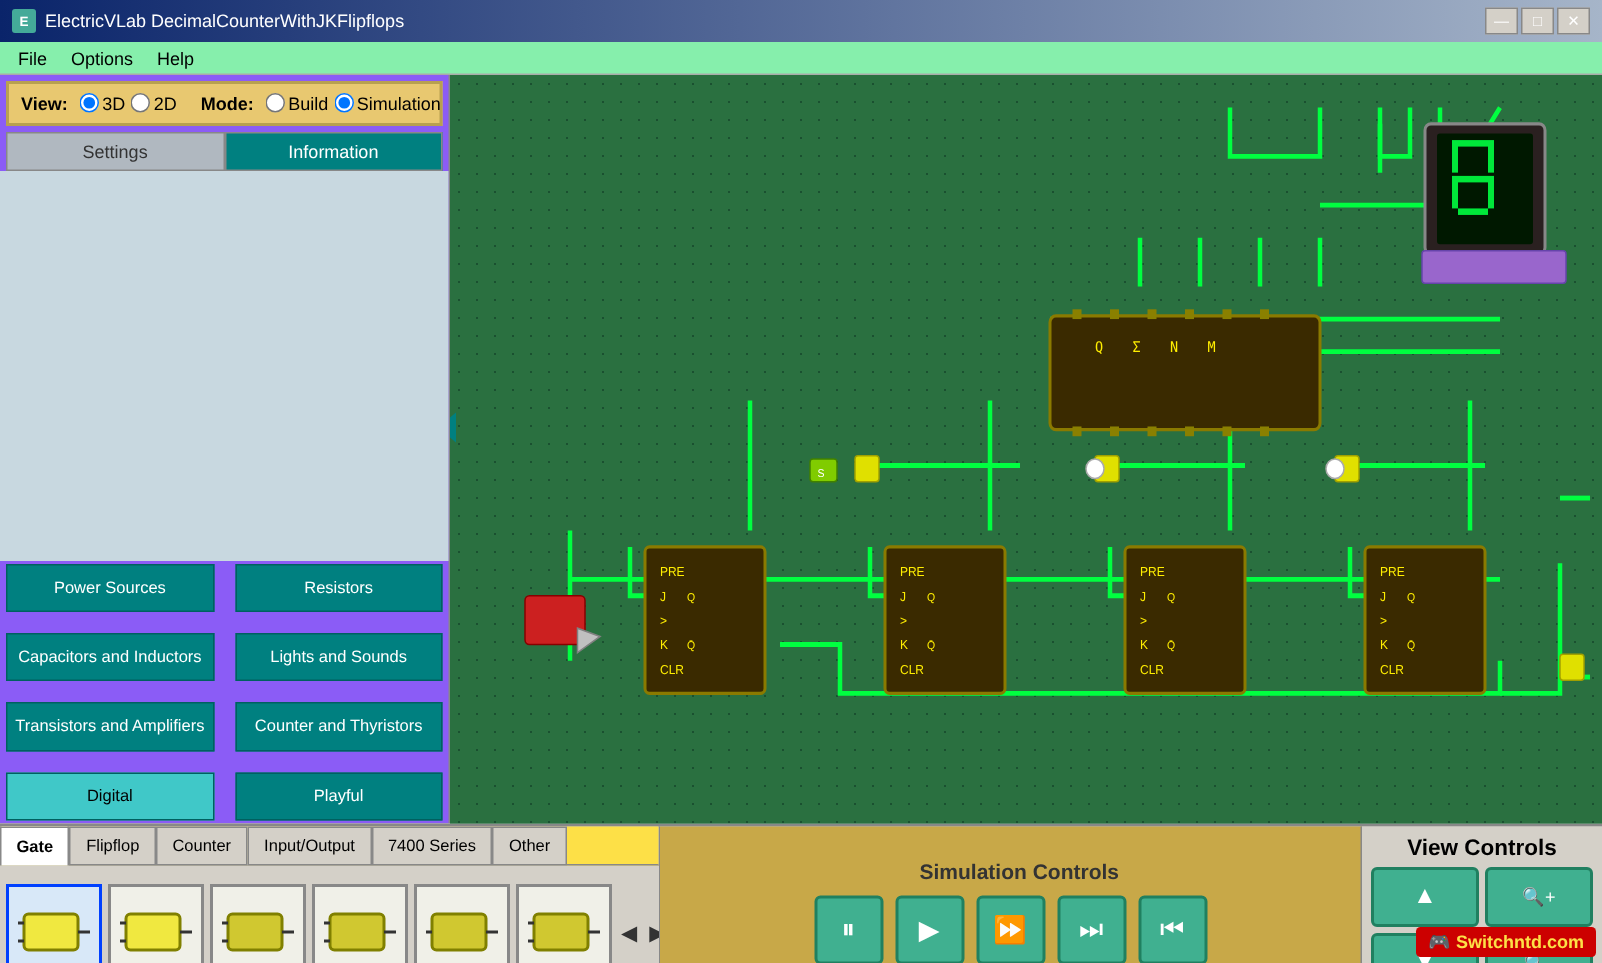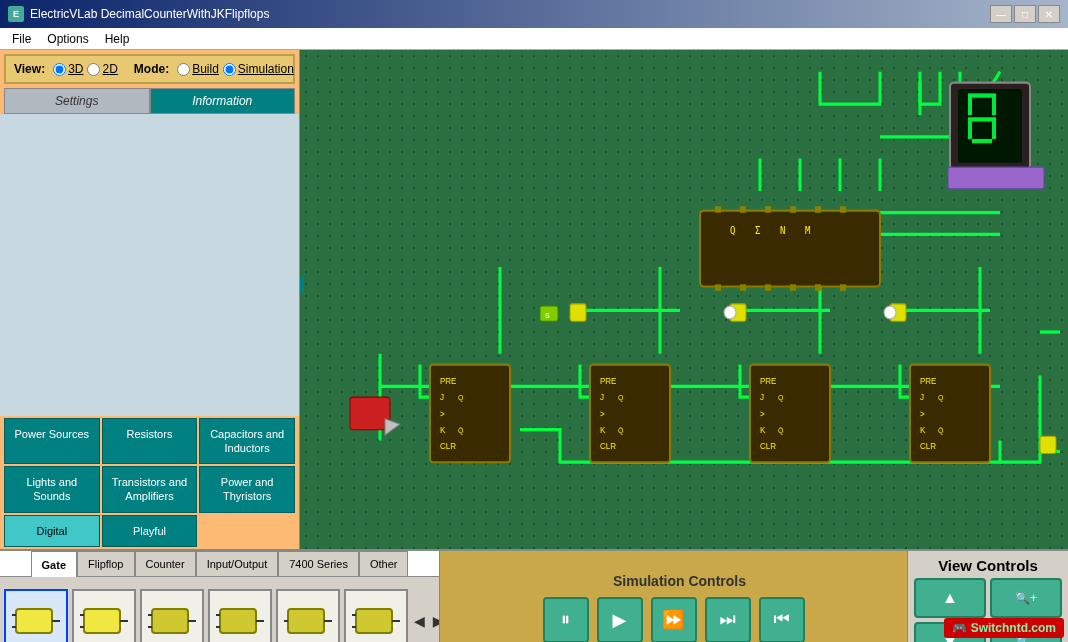--- a/index.html
+++ b/index.html
@@ -16,79 +16,79 @@
       padding: 0 8px;
       user-select: none;
     }
     #titlebar-left { display: flex; align-items: center; gap: 6px; font-size: 12px; }
     #titlebar-icon { width: 16px; height: 16px; background: #4a9; border-radius: 2px; display: flex; align-items: center; justify-content: center; color: white; font-size: 9px; font-weight: bold; }
     #titlebar-controls { display: flex; gap: 2px; }
     .titlebar-btn { width: 22px; height: 18px; background: #d4d0c8; border: 1px solid #888; display: flex; align-items: center; justify-content: center; cursor: pointer; font-size: 10px; }
 
     
     #menubar {
-      background: #ffffff;
+      background: #86efac;
       height: 22px;
       display: flex;
       align-items: center;
       padding: 0 4px;
       border-bottom: 1px solid #aaa;
     }
     .menu-item { padding: 2px 8px; cursor: pointer; font-size: 12px; }
 
     
     #main { display: flex; flex-direction: column; height: 614px; }
     #content-area { display: flex; flex: 1; }
 
     
     #left-panel {
       width: 300px;
-      background: #fdba74;
+      background: #8b5cf6;
       display: flex;
       flex-direction: column;
       border-right: 1px solid #888;
     }
 
     
     #view-mode-bar {
       background: #e8c870;
       padding: 6px 8px;
       border: 2px solid #b8a050;
       margin: 4px;
     }
     #view-mode-inner { display: flex; gap: 16px; align-items: center; }
     .vm-group { display: flex; align-items: center; gap: 4px; font-size: 12px; }
     .vm-label { font-weight: bold; margin-right: 4px; }
-    .radio-opt { display: flex; align-items: flex-end; gap: 2px; cursor: pointer; text-decoration: underline; }
+    .radio-opt { display: flex; align-items: flex-start; gap: 2px; cursor: pointer; }
     input[type="radio"] { margin: 0; }
 
     
-    #settings-tabs { display: flex; margin: 0 4px; font-style: italic; }
+    #settings-tabs { display: flex; margin: 0 4px; }
     .settings-tab {
       flex: 1;
       height: 26px;
       display: flex;
       align-items: center;
       justify-content: center;
       background: #b0b8c0;
       border: 1px solid #888;
       cursor: pointer;
       font-size: 12px;
       color: #333;
     }
     .settings-tab.active { background: #008080; color: white; }
 
     
     #component-info { flex: 1; background: #c8d8e0; padding: 4px; min-height: 80px; }
 
     
     #component-grid {
       display: grid;
-      grid-template-columns: 1fr 1fr 1fr;
-      gap: 2px;
+      grid-template-columns: 1fr 1fr;
+      gap: 14px;
       padding: 2px 4px;
     }
     .comp-btn {
       background: #008080;
       color: white;
       border: 1px solid #006060;
       padding: 8px 4px;
       text-align: center;
       cursor: pointer;
       font-size: 11px;
@@ -139,24 +139,23 @@
 
     
     #component-tabs {
       width: 440px;
       display: flex;
       flex-direction: column;
       border-right: 1px solid #888;
     }
     #tab-row {
       display: flex;
-      background: #ffffff;
+      background: #fde047;
       border-bottom: 1px solid #888;
       height: 26px;
-      justify-content: center;
     }
     .tab-btn {
       padding: 2px 10px;
       border: 1px solid #888;
       background: #d4d0c8;
       cursor: pointer;
       font-size: 11px;
       height: 26px;
       display: flex;
       align-items: center;
@@ -259,21 +258,21 @@
       width: 100%; height: 100%;
       pointer-events: none;
     }
 
     
     #watermark {
       position: absolute;
       bottom: 4px;
       right: 4px;
       background: #cc0000;
-      color: #86efac;
+      color: #fde047;
       padding: 3px 8px;
       font-weight: bold;
       font-size: 12px;
       border-radius: 3px;
       z-index: 20;
     }
   </style>
 </head>
 <body>
 
@@ -333,21 +332,21 @@
       </div>
 
       <div id="component-info"></div>
 
       <div id="component-grid">
         <div class="comp-btn">Power Sources</div>
         <div class="comp-btn">Resistors</div>
         <div class="comp-btn">Capacitors and Inductors</div>
         <div class="comp-btn">Lights and Sounds</div>
         <div class="comp-btn">Transistors and Amplifiers</div>
-        <div class="comp-btn">Power and Thyristors</div>
+        <div class="comp-btn">Counter and Thyristors</div>
         <div class="comp-btn active highlight">Digital</div>
         <div class="comp-btn">Playful</div>
       </div>
 
     </div>
 
     <div id="canvas-area">
       <div class="nav-arrow"></div>
       <div id="circuit-canvas">
 

